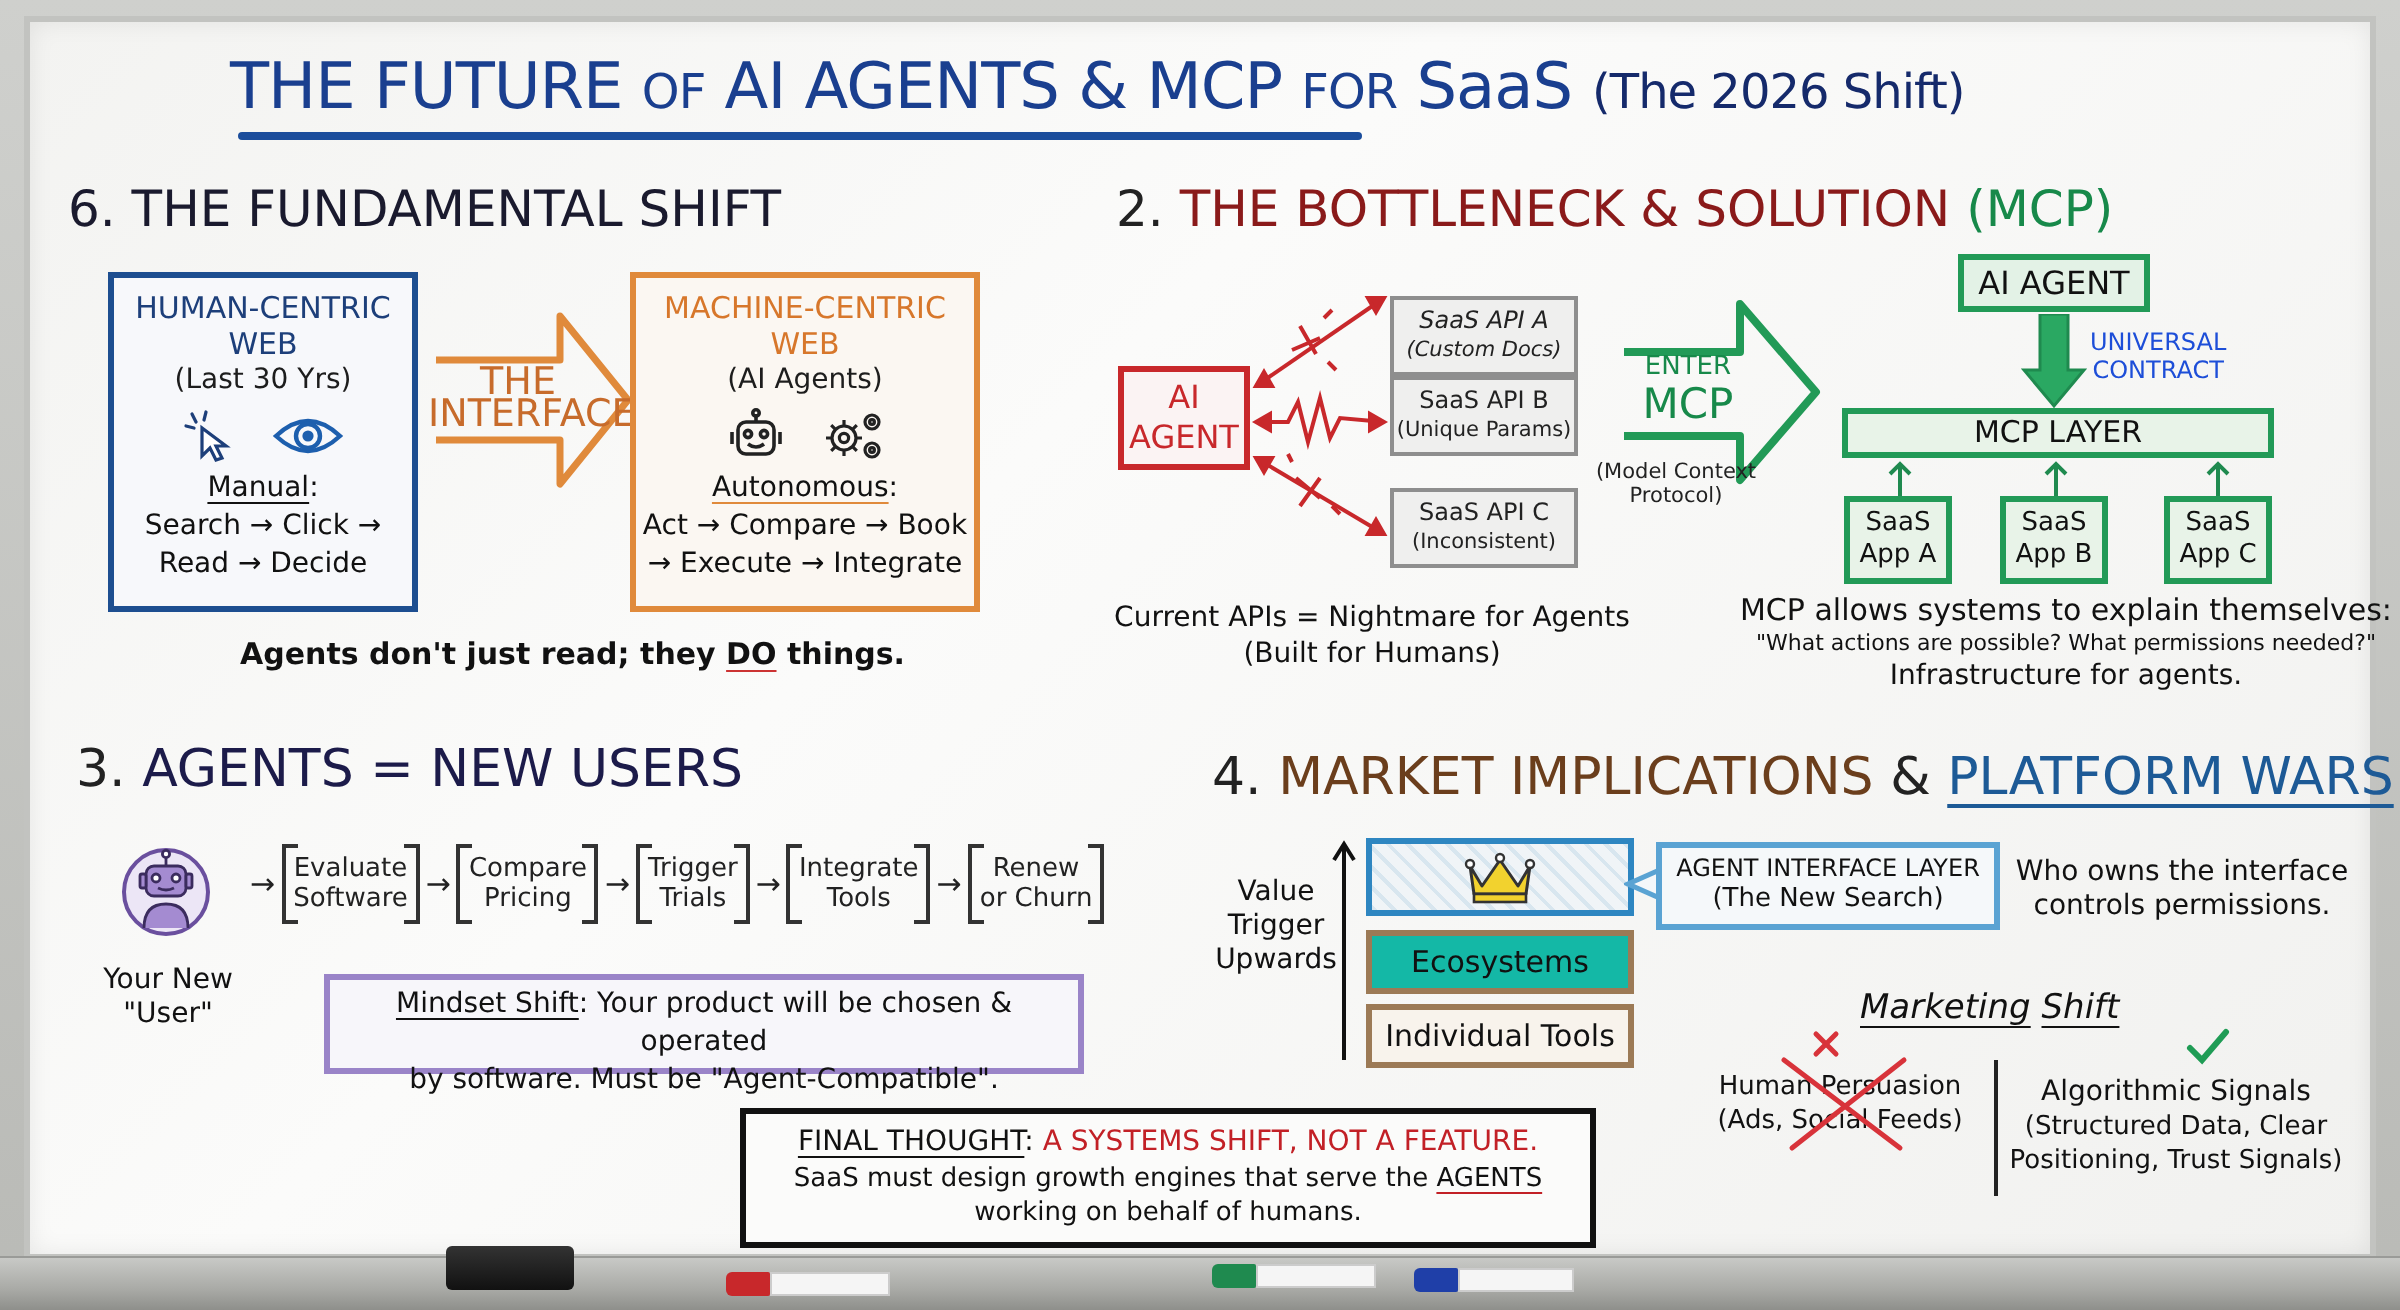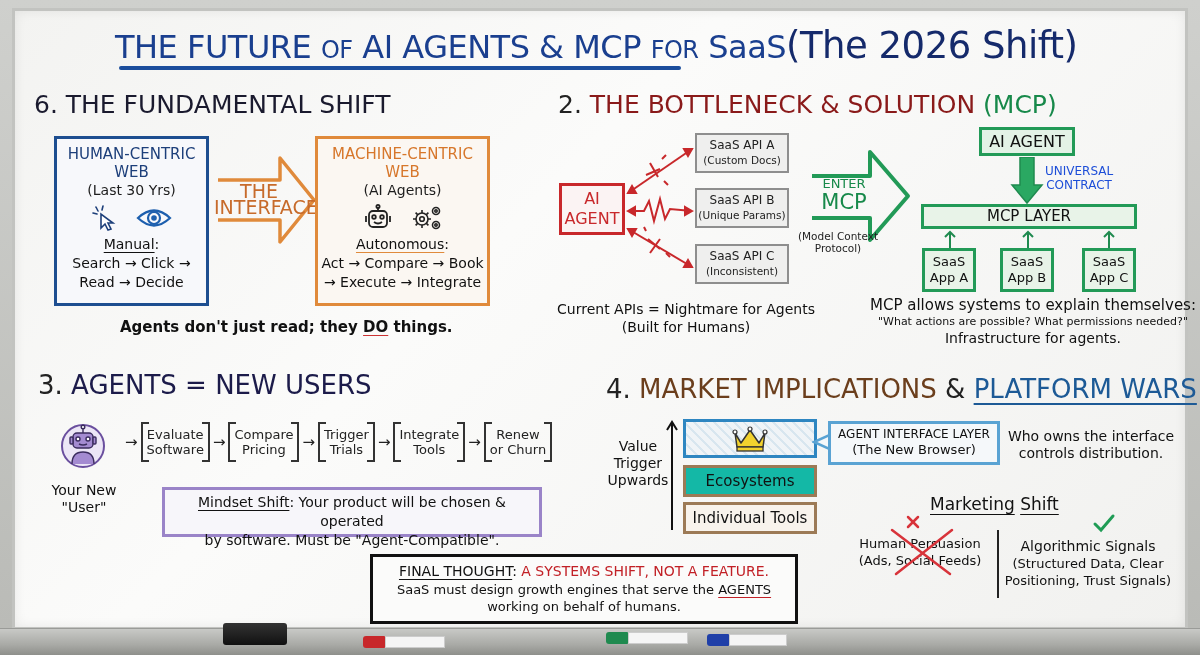--- a/index.html
+++ b/index.html
@@ -13,21 +13,21 @@
     border: 3px solid #c2c3c0; box-shadow: inset 0 0 12px rgba(0,0,0,0.08); }
   .tray { position: absolute; left: 0; top: 628px; width: 1200px; height: 27px;
     background: linear-gradient(180deg,#c8c9c6,#a9aaa6 60%,#8e8f8b); border-top: 1px solid #9a9b98; }
 
   .abs { position: absolute; }
   .c { text-align: center; }
   .u { text-decoration: underline; text-underline-offset: 3px; }
 
   .title { left: 115px; top: 24px; font-size: 32px; color: #1a3f8f; white-space: nowrap; letter-spacing: -0.5px; }
   .title .small { font-size: 24px; }
-  .title .sub { color: #152a6b; font-size: 37px; }
+  .title .sub { color: #152a6b; font-size: 24px; margin-left: 10px; }
   .title-underline { left: 119px; top: 66px; width: 562px; height: 4px; background: #1b4d9c; border-radius: 2px; }
 
   .h1 { left: 34px; top: 90px; font-size: 25px; color: #1a1a2e; }
   .h2 { left: 558px; top: 90px; font-size: 25px; color: #8a1a1a; }
   .h2 .green { color: #17894a; }
   .h3 { left: 38px; top: 370px; font-size: 26px; color: #1c1b4a; }
   .h3 .num { color: #222; }
   .h4 { left: 606px; top: 374px; font-size: 26px; color: #6b3e1c; }
   .h4 .num, .h4 .amp { color: #222; }
   .h4 .blue { color: #1d5a96; text-decoration: underline; text-decoration-color: #1d5a96; text-underline-offset: 5px; }
@@ -44,21 +44,21 @@
   .transition { left: 214px; top: 150px; width: 104px; height: 100px; }
   .transition-label { left: 214px; top: 183px; width: 90px; font-size: 19px; line-height: 16px; color: #c76b2b; text-align: center; }
   .s1-caption { left: 120px; top: 318px; font-size: 15px; color: #111; font-weight: bold; }
   .s1-caption .do { text-decoration: underline; text-decoration-color: #c33; text-underline-offset: 3px; }
 
   
   .ai-agent-red { left: 559px; top: 183px; width: 66px; height: 52px; border: 3px solid #c8282b; color: #c8282b;
     font-size: 16px; line-height: 20px; text-align: center; padding-top: 3px; background: #fbf3f3; }
   .api-box { width: 94px; height: 40px; border: 2px solid #8e8e8e; background: #efefee; text-align: center; font-size: 12px; line-height: 15px; padding-top: 3px; color: #222; }
   .api-box .sm { font-size: 10.5px; }
-  .api-a { left: 695px; top: 133px; }
+  .api-a { left: 695px; top: 148px; font-style: italic; }
   .api-b { left: 695px; top: 188px; }
   .api-c { left: 695px; top: 244px; }
   .s2-caption { left: 556px; top: 300px; font-size: 14px; line-height: 18px; text-align: center; color: #111; width: 260px; }
   .enter-arrow { left: 808px; top: 148px; width: 104px; height: 100px; }
   .enter-label { left: 812px; top: 176px; width: 64px; text-align: center; color: #17894a; }
   .enter-label .e { font-size: 13px; line-height: 15px; }
   .enter-label .m { font-size: 21px; line-height: 22px; }
   .mcp-note { left: 796px; top: 230px; width: 84px; font-size: 10.5px; line-height: 12px; text-align: center; color: #222; }
 
   .ai-agent-green { left: 979px; top: 127px; width: 96px; height: 29px; border: 3px solid #229a57; background: #e3f2e6;
@@ -93,21 +93,21 @@
   .crown-layer { left: 683px; top: 419px; width: 134px; height: 39px; border: 3px solid #2e86c1;
     background: repeating-linear-gradient(45deg,#d8e6ef 0 2px,#f0f4f7 2px 7px); display: flex; align-items: center; justify-content: center; }
   .eco-box { left: 683px; top: 465px; width: 134px; height: 32px; border: 3px solid #9c7a56; background: #14b8a6;
     text-align: center; font-size: 15px; line-height: 26px; color: #111; }
   .tools-box { left: 683px; top: 502px; width: 134px; height: 32px; border: 3px solid #9c7a56; background: #f8f3ec;
     text-align: center; font-size: 15px; line-height: 26px; color: #111; }
   .interface-callout { left: 828px; top: 421px; width: 172px; height: 44px; border: 3px solid #5aa3d3; background: #f5f8fa;
     text-align: center; font-size: 12px; line-height: 16px; color: #111; padding-top: 2px; }
   .callout-tail { left: 812px; top: 432px; width: 20px; height: 20px; }
   .who-owns { left: 1006px; top: 428px; width: 170px; font-size: 14px; line-height: 17px; text-align: center; color: #111; }
-  .mkt-title { left: 930px; top: 494px; font-size: 17px; color: #111; }
+  .mkt-title { left: 930px; top: 494px; font-size: 17px; color: #111; font-style: italic; }
   .mkt-title span { text-decoration: underline; text-underline-offset: 4px; }
   .persuasion { left: 856px; top: 535px; width: 128px; font-size: 13px; line-height: 17px; text-align: center; color: #111; }
   .x-mark { left: 872px; top: 514px; width: 100px; height: 62px; }
   .divider { left: 997px; top: 530px; width: 2px; height: 68px; background: #222; }
   .algo { left: 1004px; top: 538px; width: 168px; font-size: 13px; line-height: 17px; text-align: center; color: #111; }
   .algo .t { font-size: 14px; }
   .check { left: 1092px; top: 512px; width: 24px; height: 22px; }
 
   
   .final { left: 370px; top: 554px; width: 428px; height: 70px; border: 3px solid #111; background: #fbfbfa;
@@ -361,25 +361,25 @@
     <circle cx="34" cy="7" r="2" fill="#fff" stroke="#333" stroke-width="1.2"></circle>
   </svg>
 </div>
 <div class="abs eco-box">Ecosystems</div>
 <div class="abs tools-box">Individual Tools</div>
 <svg class="abs callout-tail" viewBox="0 0 20 20">
   <path d="M20 2 L2 10 L20 18" fill="#f5f8fa" stroke="#5aa3d3" stroke-width="2.5"></path>
 </svg>
 <div class="abs interface-callout">
   <div>AGENT INTERFACE LAYER</div>
-  <div style="font-size:13px">(The New Browser)</div>
+  <div style="font-size:13px">(The New Search)</div>
 </div>
 <div class="abs who-owns">
   <div>Who owns the interface</div>
-  <div>controls distribution.</div>
+  <div>controls permissions.</div>
 </div>
 <div class="abs mkt-title"><span>Marketing</span> <span>Shift</span></div>
 <div class="abs persuasion">
   <div>Human Persuasion</div>
   <div>(Ads, Social Feeds)</div>
 </div>
 <svg class="abs x-mark" viewBox="0 0 100 62">
   <g stroke="#d8333a" stroke-width="2.5" stroke-linecap="round">
     <line x1="20" y1="16" x2="78" y2="60"></line>
       <line x1="80" y1="16" x2="24" y2="60"></line>

